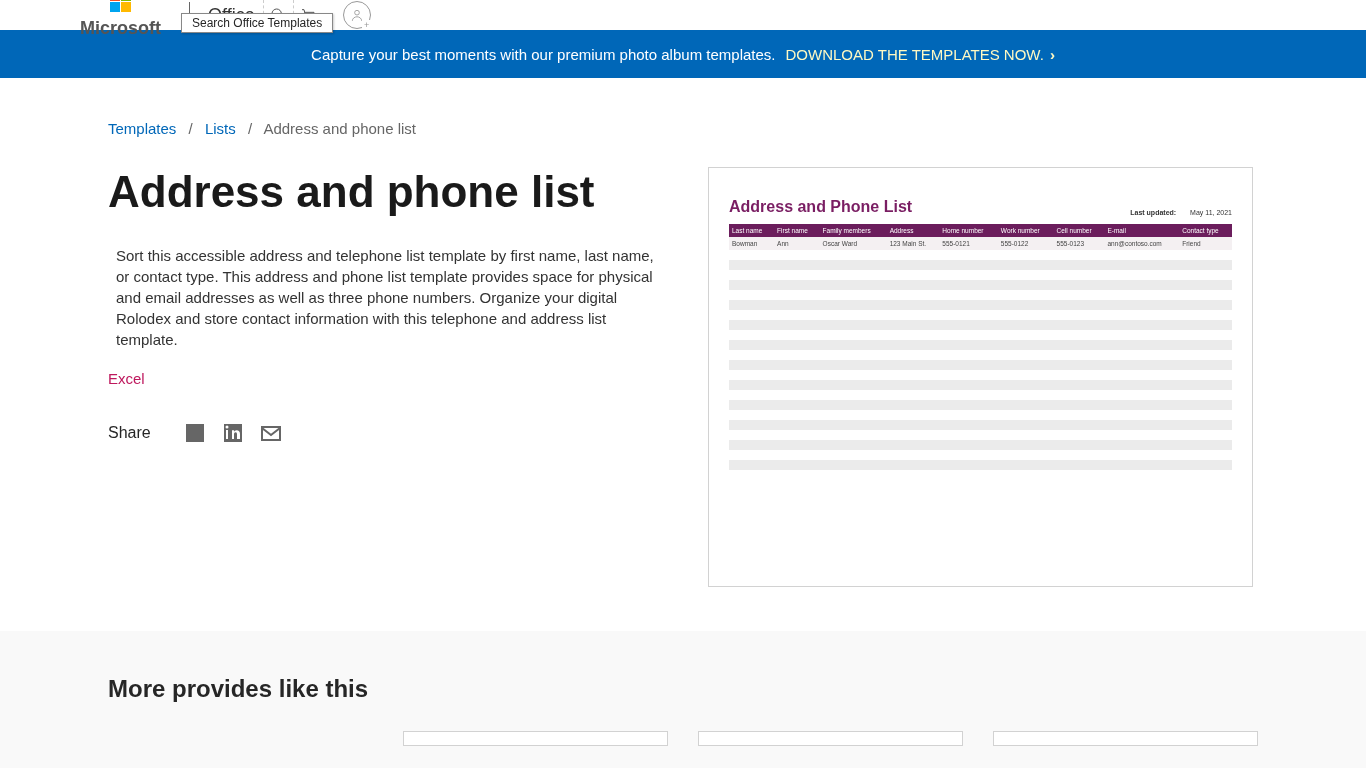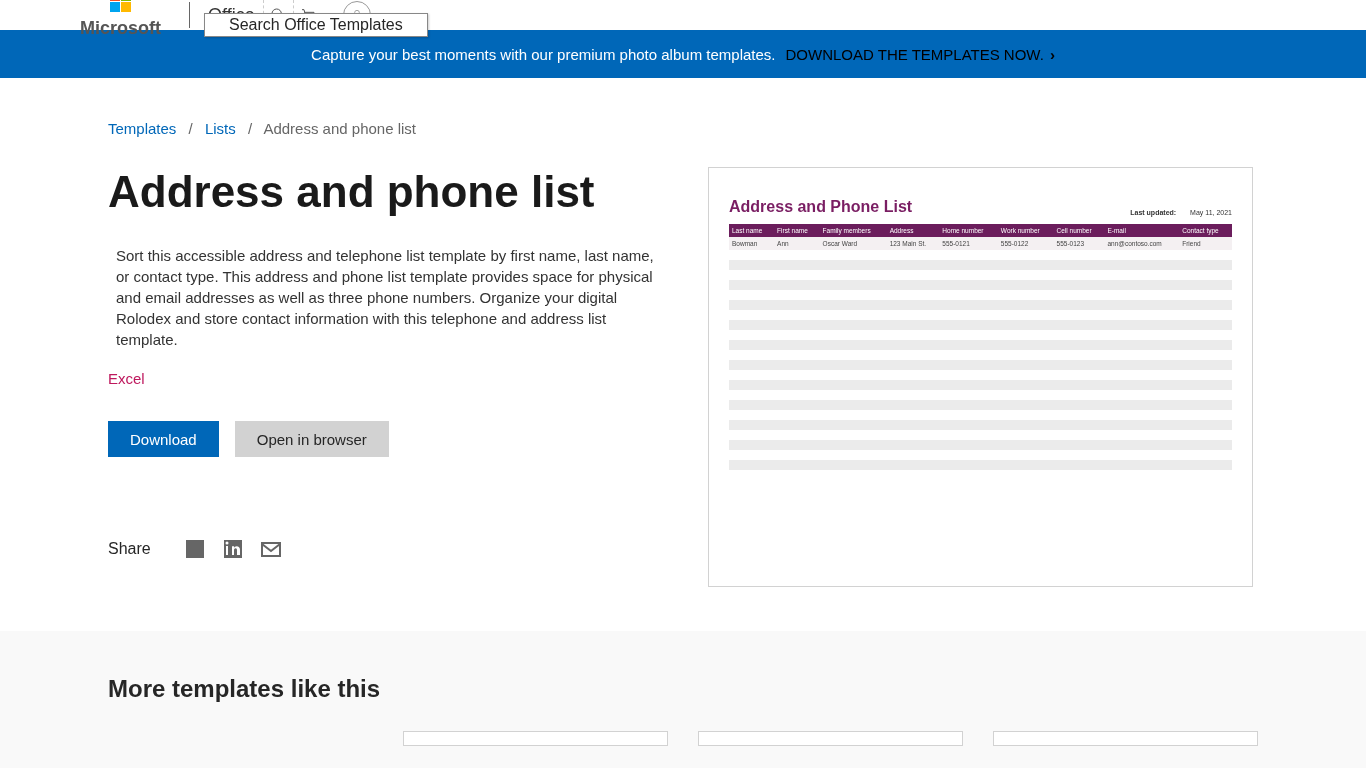--- a/index.html
+++ b/index.html
@@ -14,25 +14,25 @@
   .sq1 { background:#f25022; } .sq2 { background:#7fba00; } .sq3 { background:#00a4ef; } .sq4 { background:#ffb900; }
   .ms-text { font-size: 18px; font-weight: 600; color:#555; }
   .divider-v { width:1px; height:26px; background:#666; margin: 0 10px; }
   .office-text { font-size: 18px; color:#333; padding: 0 8px; }
   .hicon { width:30px; height:30px; display:flex; align-items:center; justify-content:center; color:#555; border-left:1px dashed #ccc; cursor:pointer; }
   .hicon svg { width:16px; height:16px; stroke:#555; fill:none; stroke-width:1.5; }
   .account-icon { border:1.5px solid #999; border-radius:50%; width:28px; height:28px; display:flex; align-items:center; justify-content:center; margin-left:20px; position:relative; cursor:pointer;}
   .account-icon svg { width:14px; height:14px; stroke:#999; fill:none; stroke-width:1.5;}
   .account-icon .plus { position:absolute; right:-2px; bottom:-2px; width:10px; height:10px; font-size:9px; line-height:10px; text-align:center; background:#fff; color:#999;}
 
-  .tooltip-box { position:absolute; left:204px; top:13px; background:#fff; border:1px solid #888; font-size:16px; padding:2px 24px; box-shadow:1px 1px 2px rgba(0,0,0,0.2); z-index:10;}
+  .tooltip-box { position:absolute; left:181px; top:13px; background:#fff; border:1px solid #888; font-size:12px; padding:2px 10px; box-shadow:1px 1px 2px rgba(0,0,0,0.2); z-index:10;}
 
   
   .banner { background:#0067b8; color:#fff; height:48px; display:flex; align-items:center; justify-content:center; font-size:15px; }
-  .banner-link { color:#000000; font-weight:400; margin-left:10px; display:flex; align-items:center; cursor:pointer;}
+  .banner-link { color:#fef9c3; font-weight:400; margin-left:10px; display:flex; align-items:center; cursor:pointer;}
   .banner-link .chev { margin-left:6px; font-weight:bold; }
 
   .container { max-width: 1170px; margin: 0 auto; padding: 0 10px; }
 
   
   .breadcrumb { padding: 42px 0 30px 0; font-size:15px; color:#666;}
   .breadcrumb a { color:#0067b8; }
   .breadcrumb .sep { margin: 0 8px; color:#666;}
 
   
@@ -131,24 +131,20 @@
     <a href="#">Lists</a>
     <span class="sep">/</span>
     <span>Address and phone list</span>
   </div>
 
   <div class="main-row">
     <div class="left-col">
       <h1 class="title">Address and phone list</h1>
       <p class="desc">Sort this accessible address and telephone list template by first name, last name, or contact type. This address and phone list template provides space for physical and email addresses as well as three phone numbers. Organize your digital Rolodex and store contact information with this telephone and address list template.</p>
       <div class="app-label">Excel</div>
-      <div class="btn-row">
-        <button class="btn btn-primary">Download</button>
-        <button class="btn btn-secondary">Open in browser</button>
-      </div>
       <div class="share-row">
         <span>Share</span>
         <div class="share-icons">
           <span class="sicon">
               <svg viewBox="0 0 24 24">
                 <path d="M3 3h18v18H3V3zm12 5h-2c-.6 0-1 .4-1 1v2h3l-.4 3H12v6h-3v-6H7v-3h2V9c0-2 1.3-3 3-3h3v2z"></path>
               </svg>
             </span>
           <span class="sicon">
               <svg viewBox="0 0 24 24">
@@ -267,21 +263,21 @@
               </tr>
           </tbody>
         </table>
       </div>
     </div>
   </div>
 </div>
 
 <div class="more-section-wrap">
   <div class="container">
-    <h2 class="more-title">More templates like this</h2>
+    <h2 class="more-title">More provides like this</h2>
     <div class="card-row">
       <div class="card red">
           <span class="cn">Club Name</span>
         </div>
       <div class="card"></div>
       <div class="card"></div>
       <div class="card"></div>
     </div>
   </div>
 </div>

